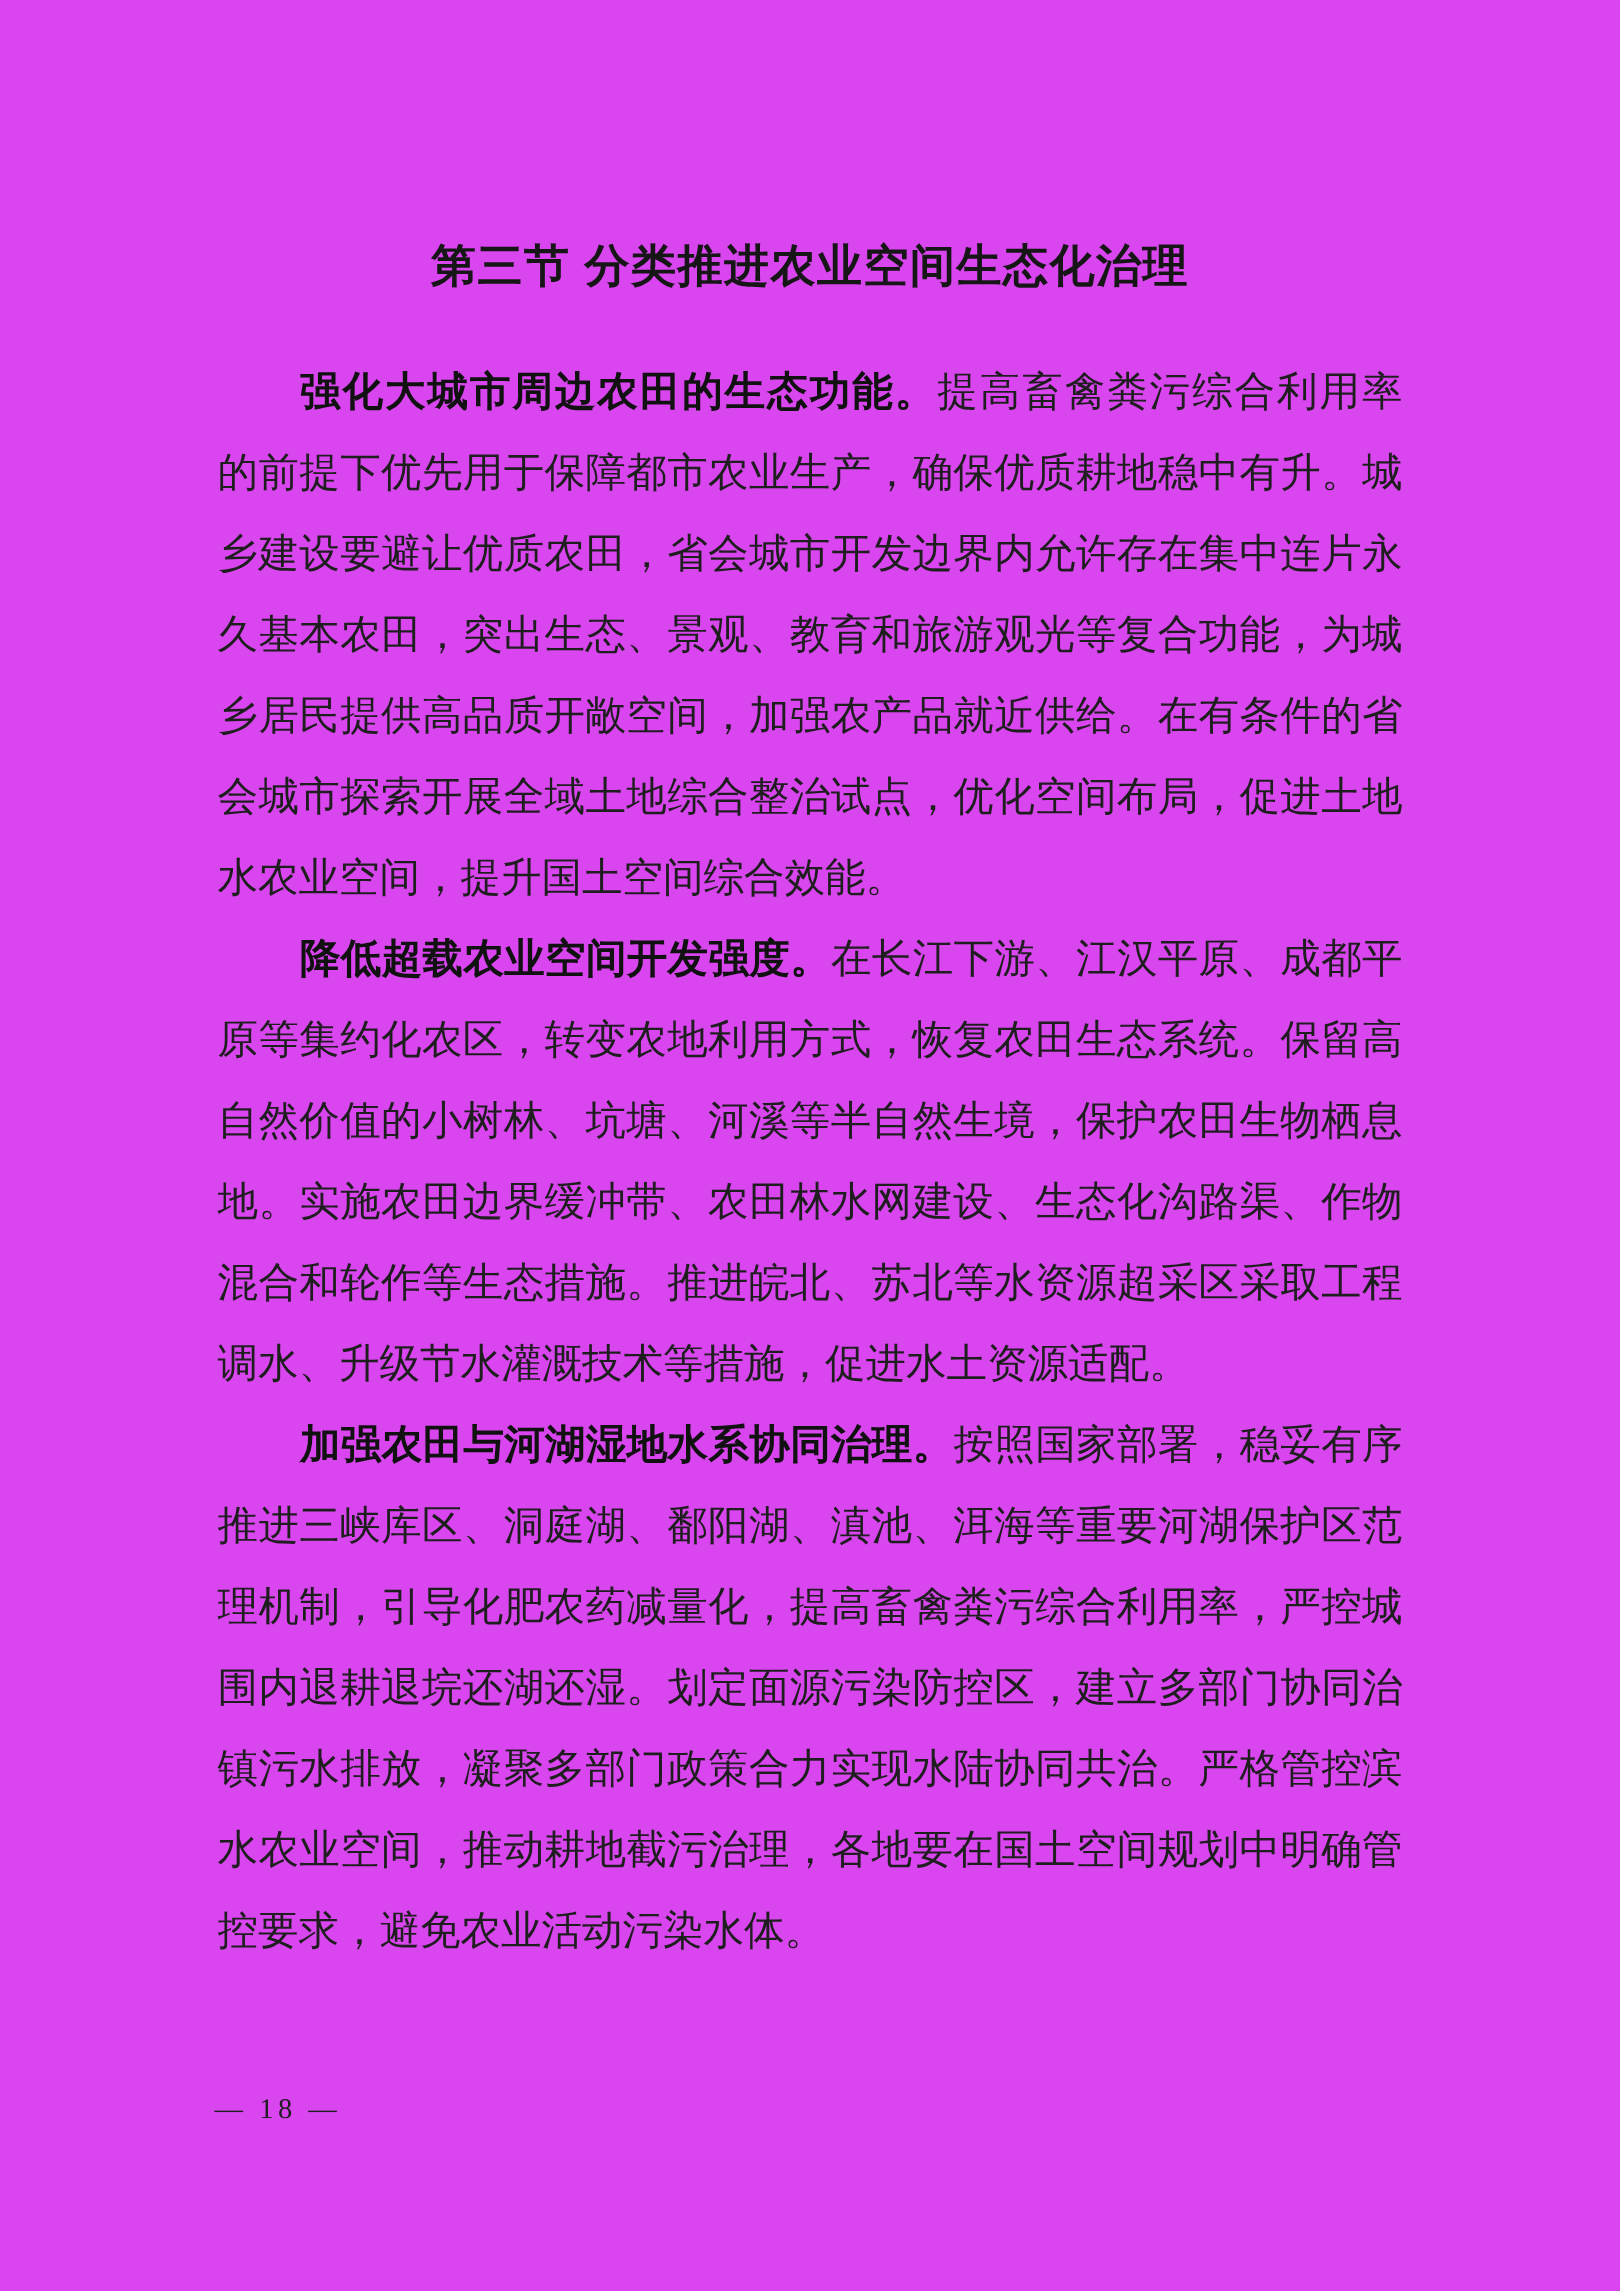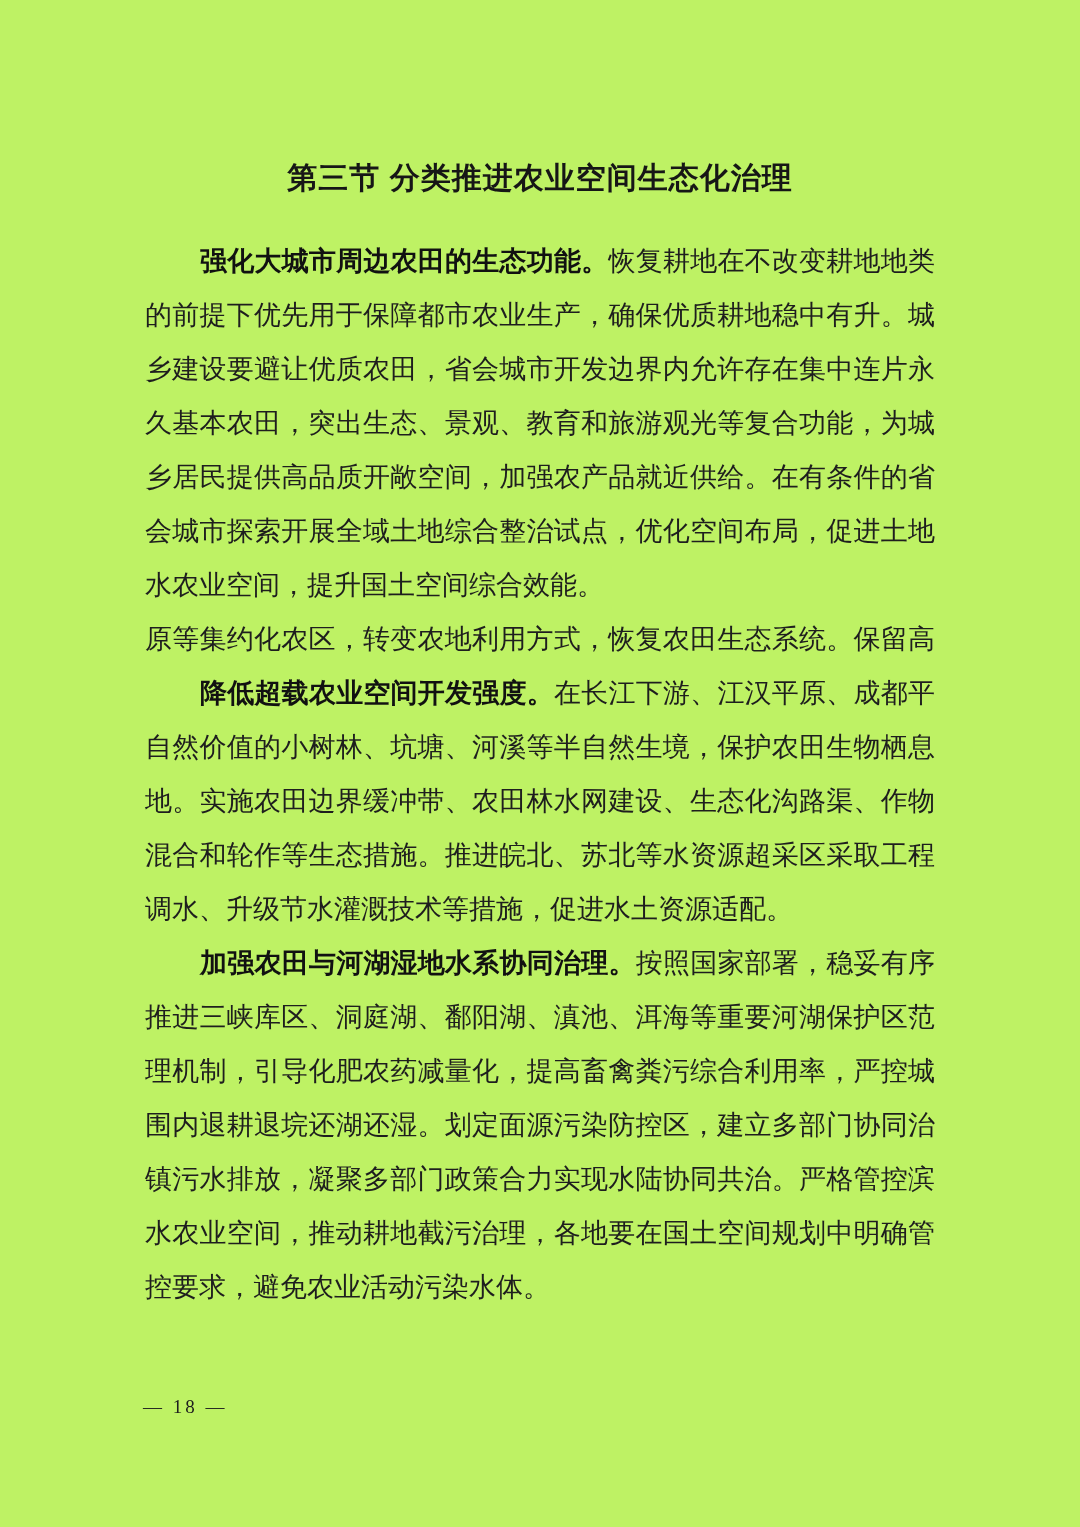--- a/index.html
+++ b/index.html
@@ -4,21 +4,21 @@
 <style>
   html, body {
     margin: 0;
     padding: 0;
     background: #ffffff;
   }
   .page {
     position: relative;
     width: 1080px;
     height: 1527px;
-    background: #bef264;
+    background: #d946ef;
     color: #1c1c1c;
     overflow: hidden;
   }
   .doc-title {
     position: absolute;
     top: 160px;
     left: 0;
     right: 0;
     text-align: center;
     font-family: "Liberation Sans", sans-serif;
@@ -67,30 +67,30 @@
 </style>
 </head>
 <body>
 
 <div class="page">
 
   <div class="doc-title">第三节 分类推进农业空间生态化治理</div>
 
   <div class="body-text">
 
-    <div class="line indent"><span class="lead">强化大城市周边农田的生态功能。</span><span>恢复耕地在不改变耕地地类</span></div>
+    <div class="line indent"><span class="lead">强化大城市周边农田的生态功能。</span><span>提高畜禽粪污综合利用率</span></div>
     <div class="line"><span>的前提下优先用于保障都市农业生产，确保优质耕地稳中有升。城</span></div>
     <div class="line"><span>乡建设要避让优质农田，省会城市开发边界内允许存在集中连片永</span></div>
     <div class="line"><span>久基本农田，突出生态、景观、教育和旅游观光等复合功能，为城</span></div>
     <div class="line"><span>乡居民提供高品质开敞空间，加强农产品就近供给。在有条件的省</span></div>
     <div class="line"><span>会城市探索开展全域土地综合整治试点，优化空间布局，促进土地</span></div>
     <div class="line end"><span>水农业空间，提升国土空间综合效能。</span></div>
 
+    <div class="line indent"><span class="lead">降低超载农业空间开发强度。</span><span>在长江下游、江汉平原、成都平</span></div>
     <div class="line"><span>原等集约化农区，转变农地利用方式，恢复农田生态系统。保留高</span></div>
-    <div class="line indent"><span class="lead">降低超载农业空间开发强度。</span><span>在长江下游、江汉平原、成都平</span></div>
     <div class="line"><span>自然价值的小树林、坑塘、河溪等半自然生境，保护农田生物栖息</span></div>
     <div class="line"><span>地。实施农田边界缓冲带、农田林水网建设、生态化沟路渠、作物</span></div>
     <div class="line"><span>混合和轮作等生态措施。推进皖北、苏北等水资源超采区采取工程</span></div>
     <div class="line end"><span>调水、升级节水灌溉技术等措施，促进水土资源适配。</span></div>
 
     <div class="line indent"><span class="lead">加强农田与河湖湿地水系协同治理。</span><span>按照国家部署，稳妥有序</span></div>
     <div class="line"><span>推进三峡库区、洞庭湖、鄱阳湖、滇池、洱海等重要河湖保护区范</span></div>
     <div class="line"><span>理机制，引导化肥农药减量化，提高畜禽粪污综合利用率，严控城</span></div>
     <div class="line"><span>围内退耕退垸还湖还湿。划定面源污染防控区，建立多部门协同治</span></div>
     <div class="line"><span>镇污水排放，凝聚多部门政策合力实现水陆协同共治。严格管控滨</span></div>

